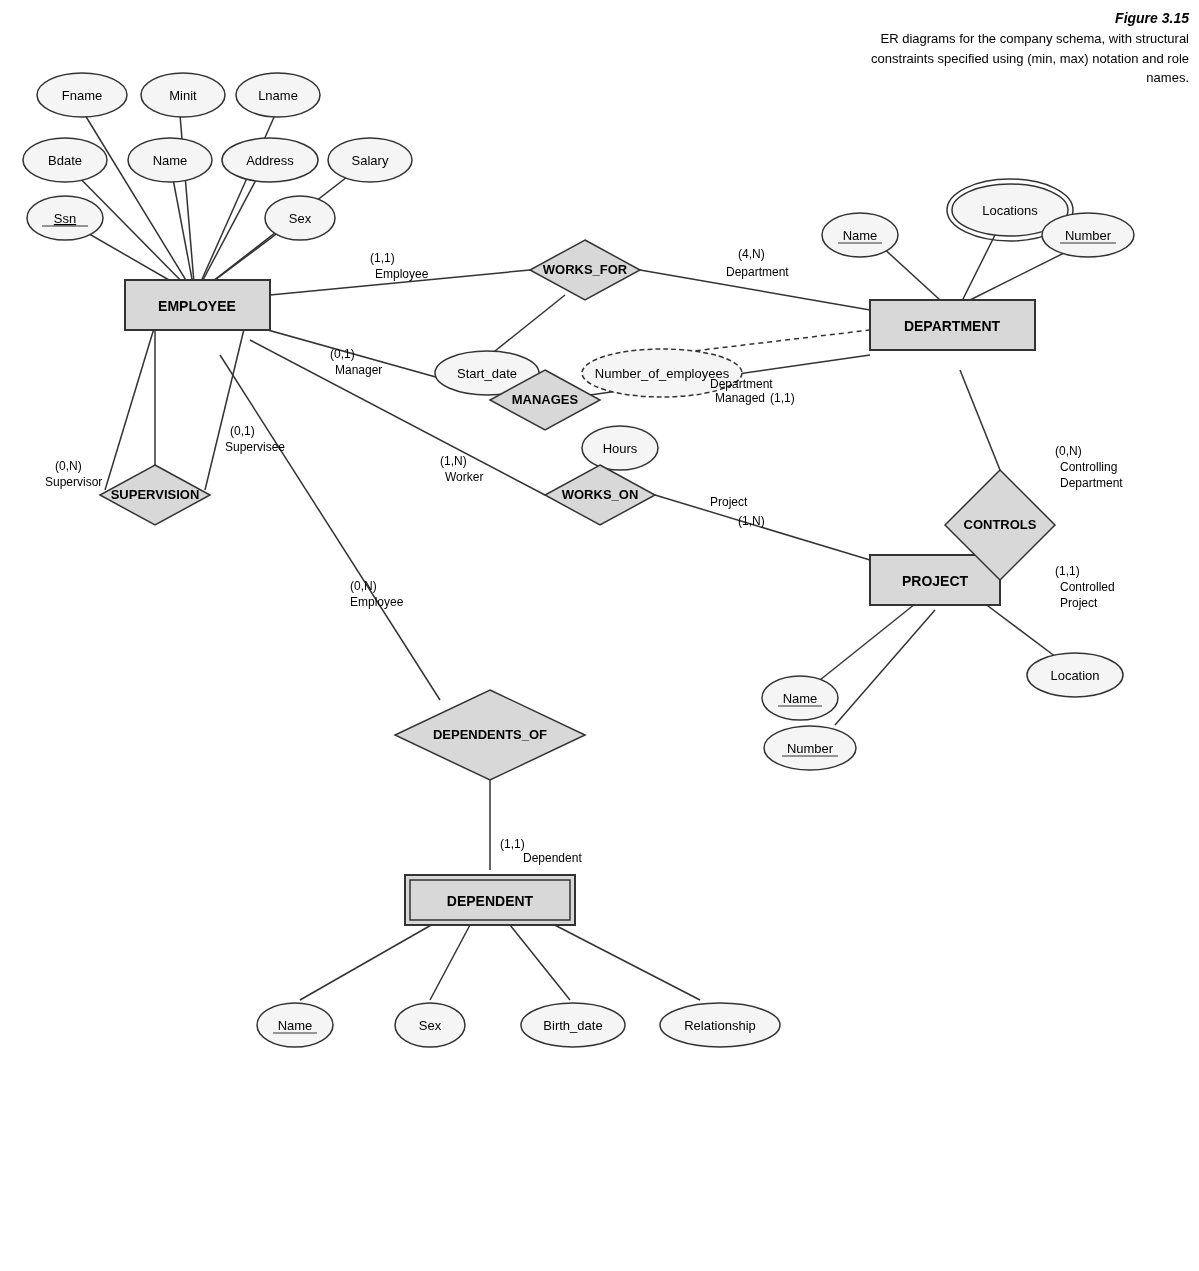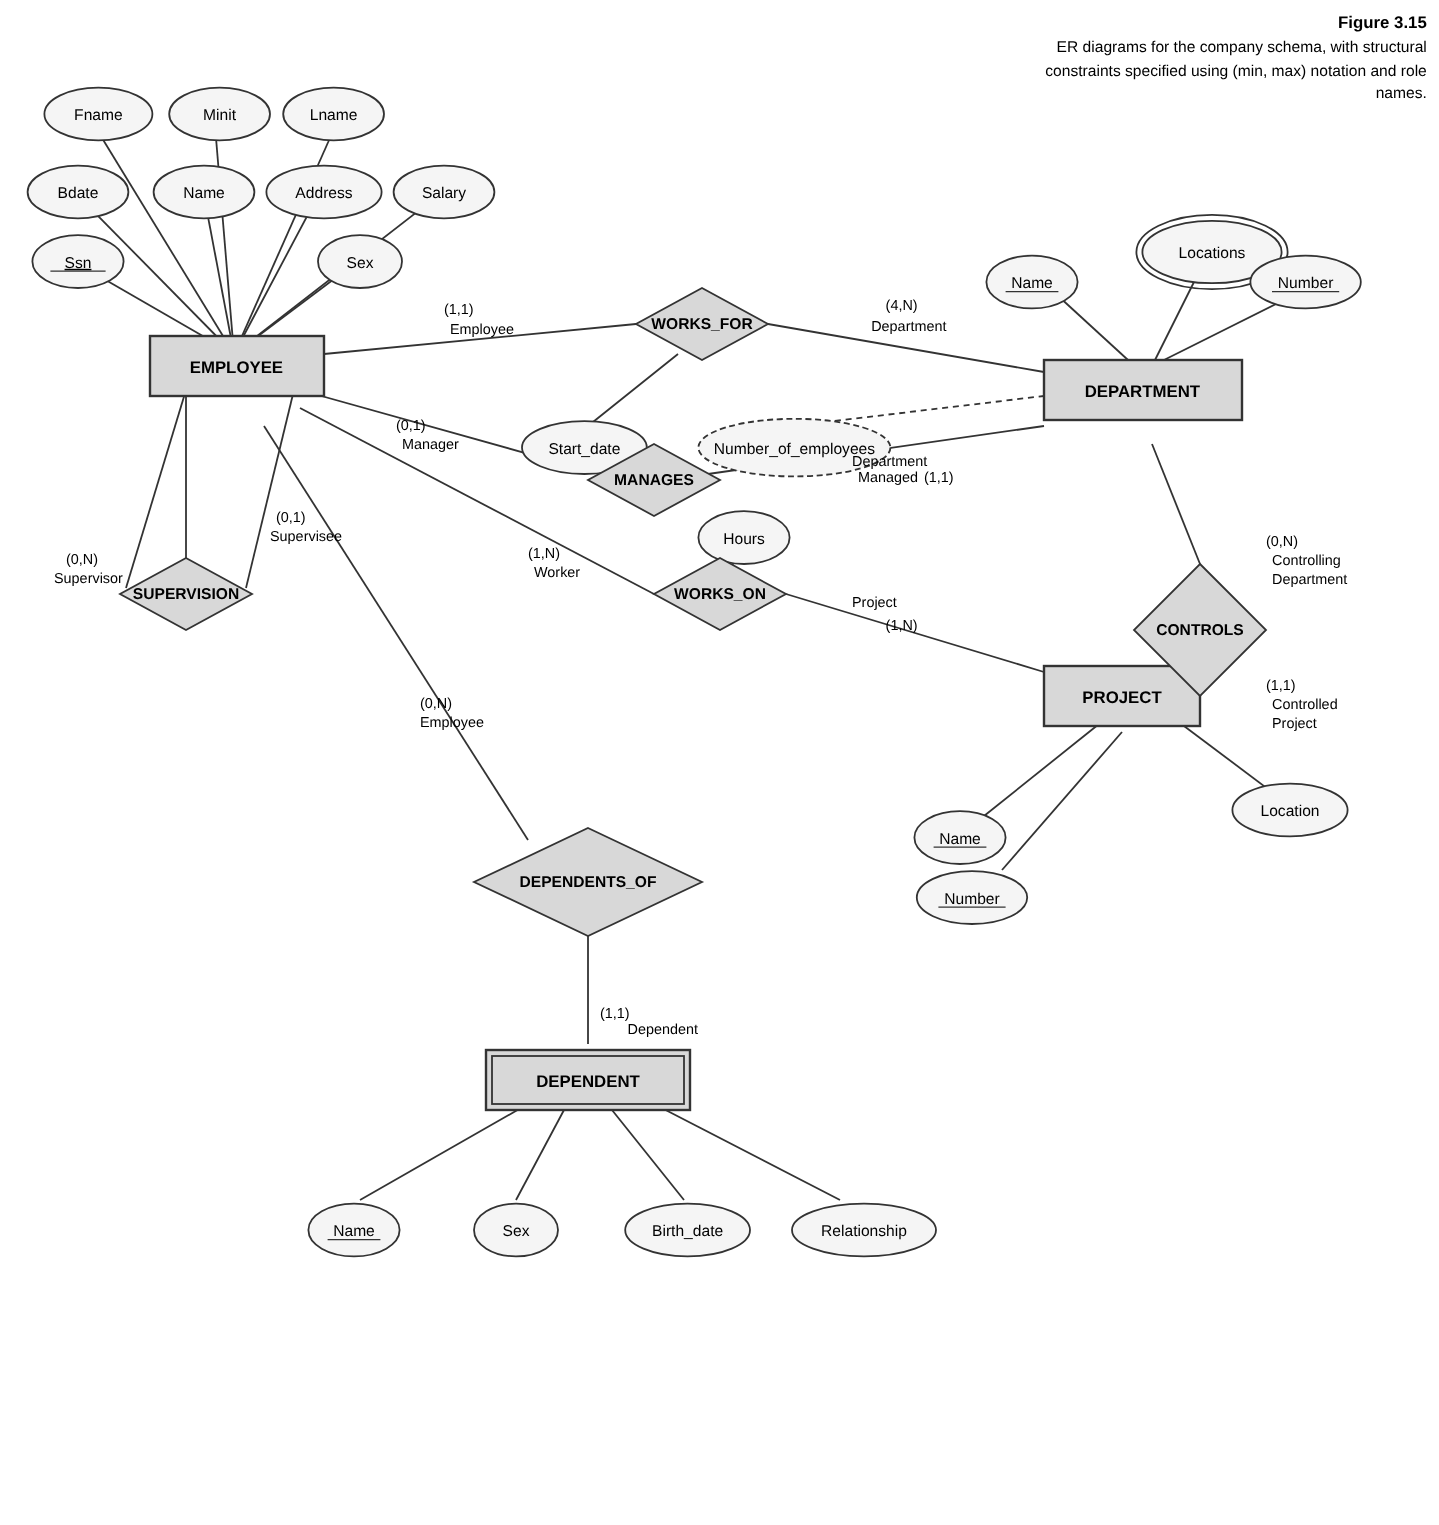--- a/index.html
+++ b/index.html
@@ -27,20 +27,21 @@
       top: 8px;
       right: 10px;
       text-align: right;
       font-size: 13px;
       line-height: 1.5;
       max-width: 320px;
     }
     .figure-caption .fig-title {
       font-weight: bold;
       font-size: 14px;
+      font-style: italic;
     }
   </style>
 </head>
 <body>
 
 <div class="diagram-container">
 
   <div class="figure-caption">
     <span class="fig-title">Figure 3.15</span><br>
     <span>ER diagrams for the company schema, with structural constraints specified using (min, max) notation and role names.</span>

